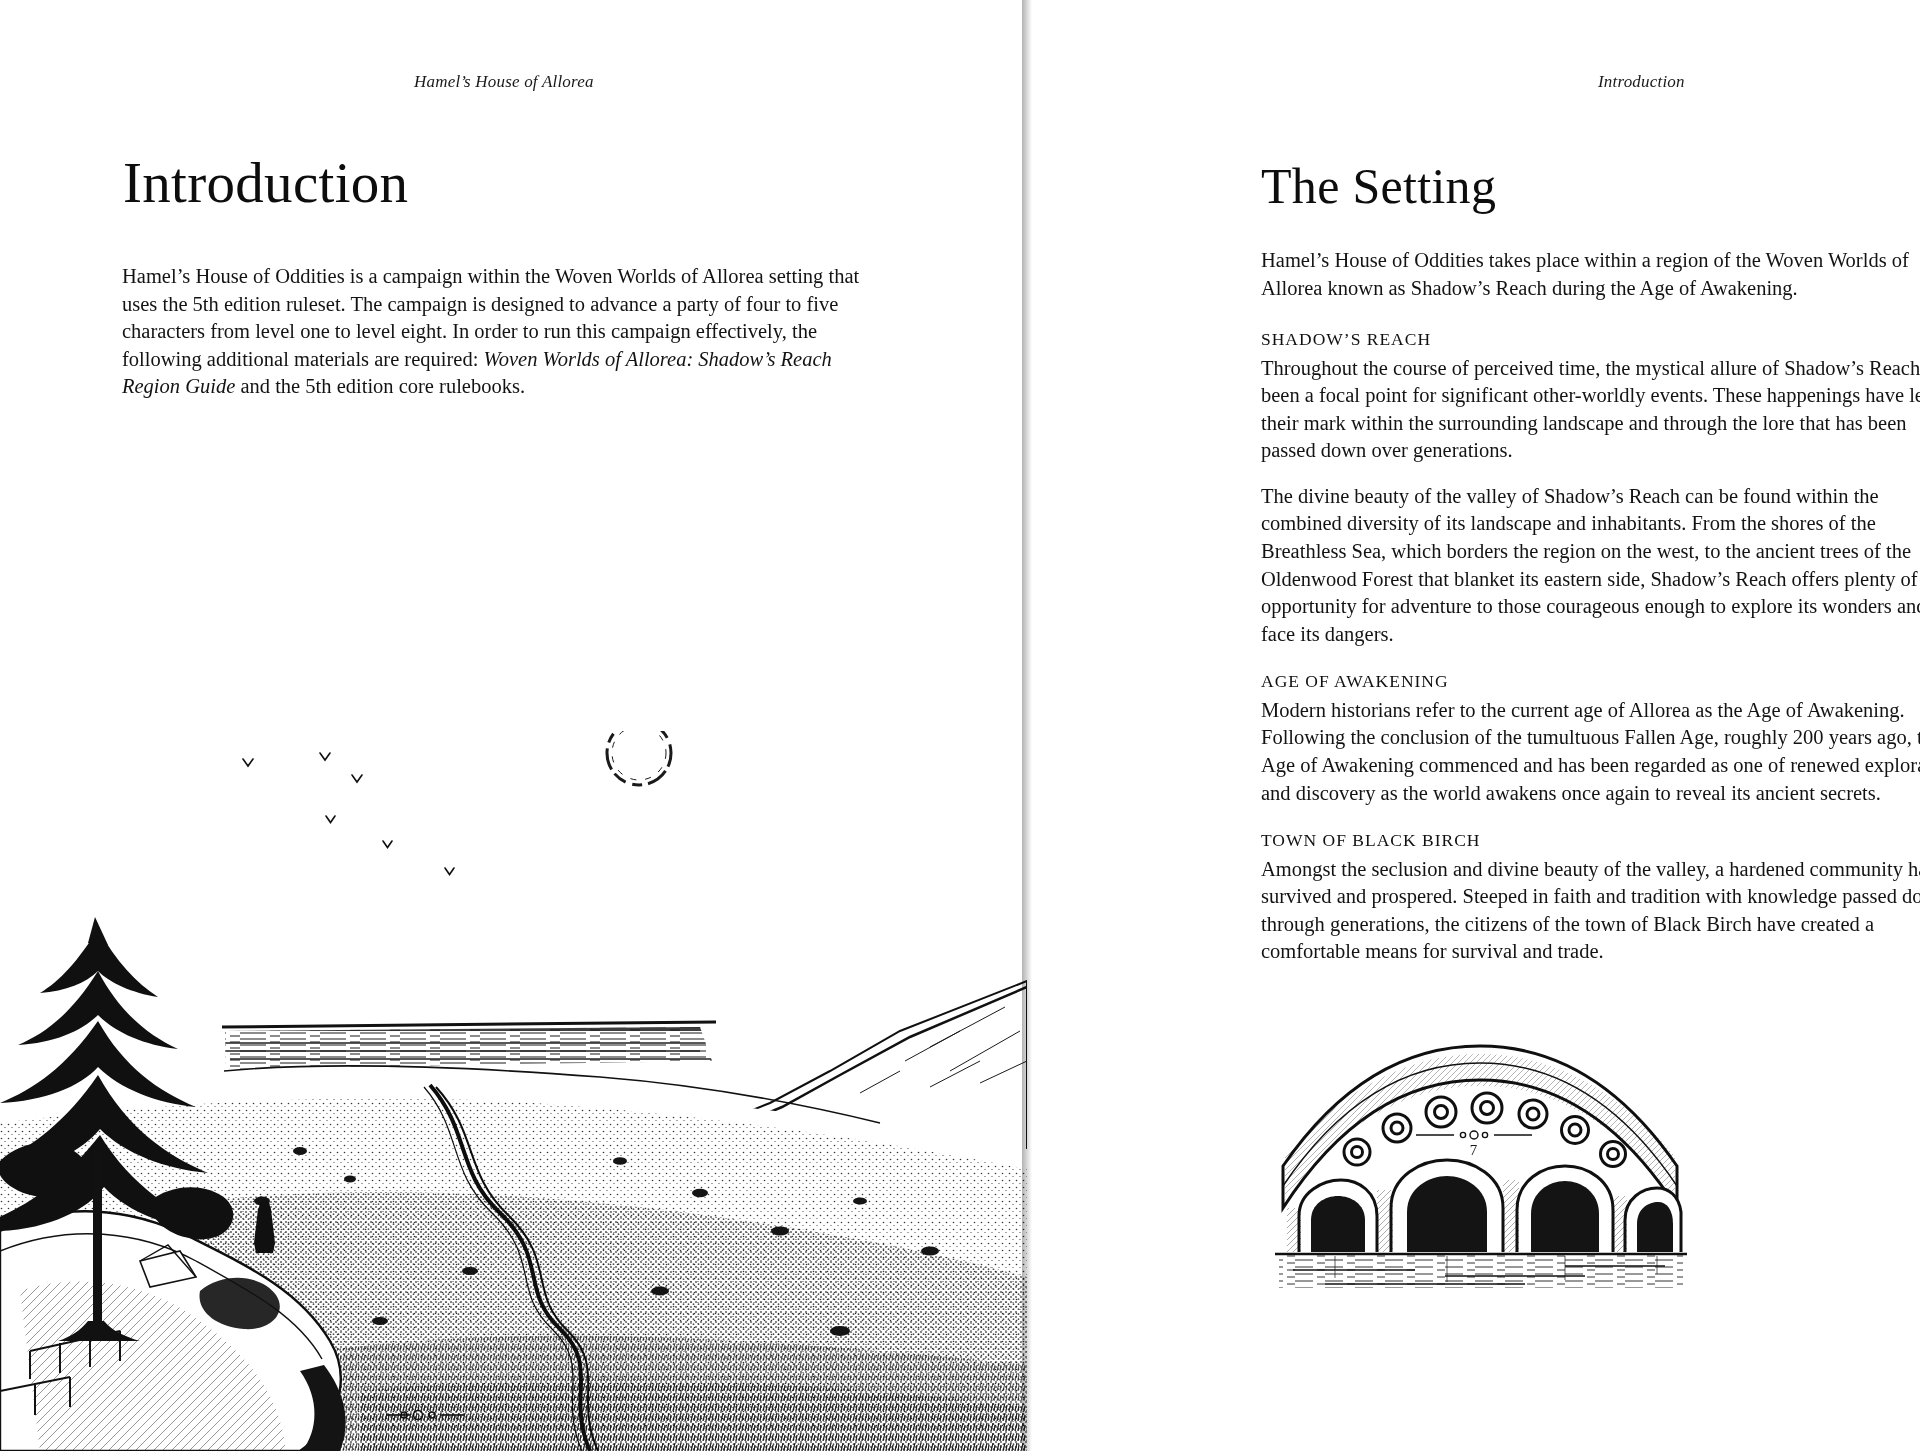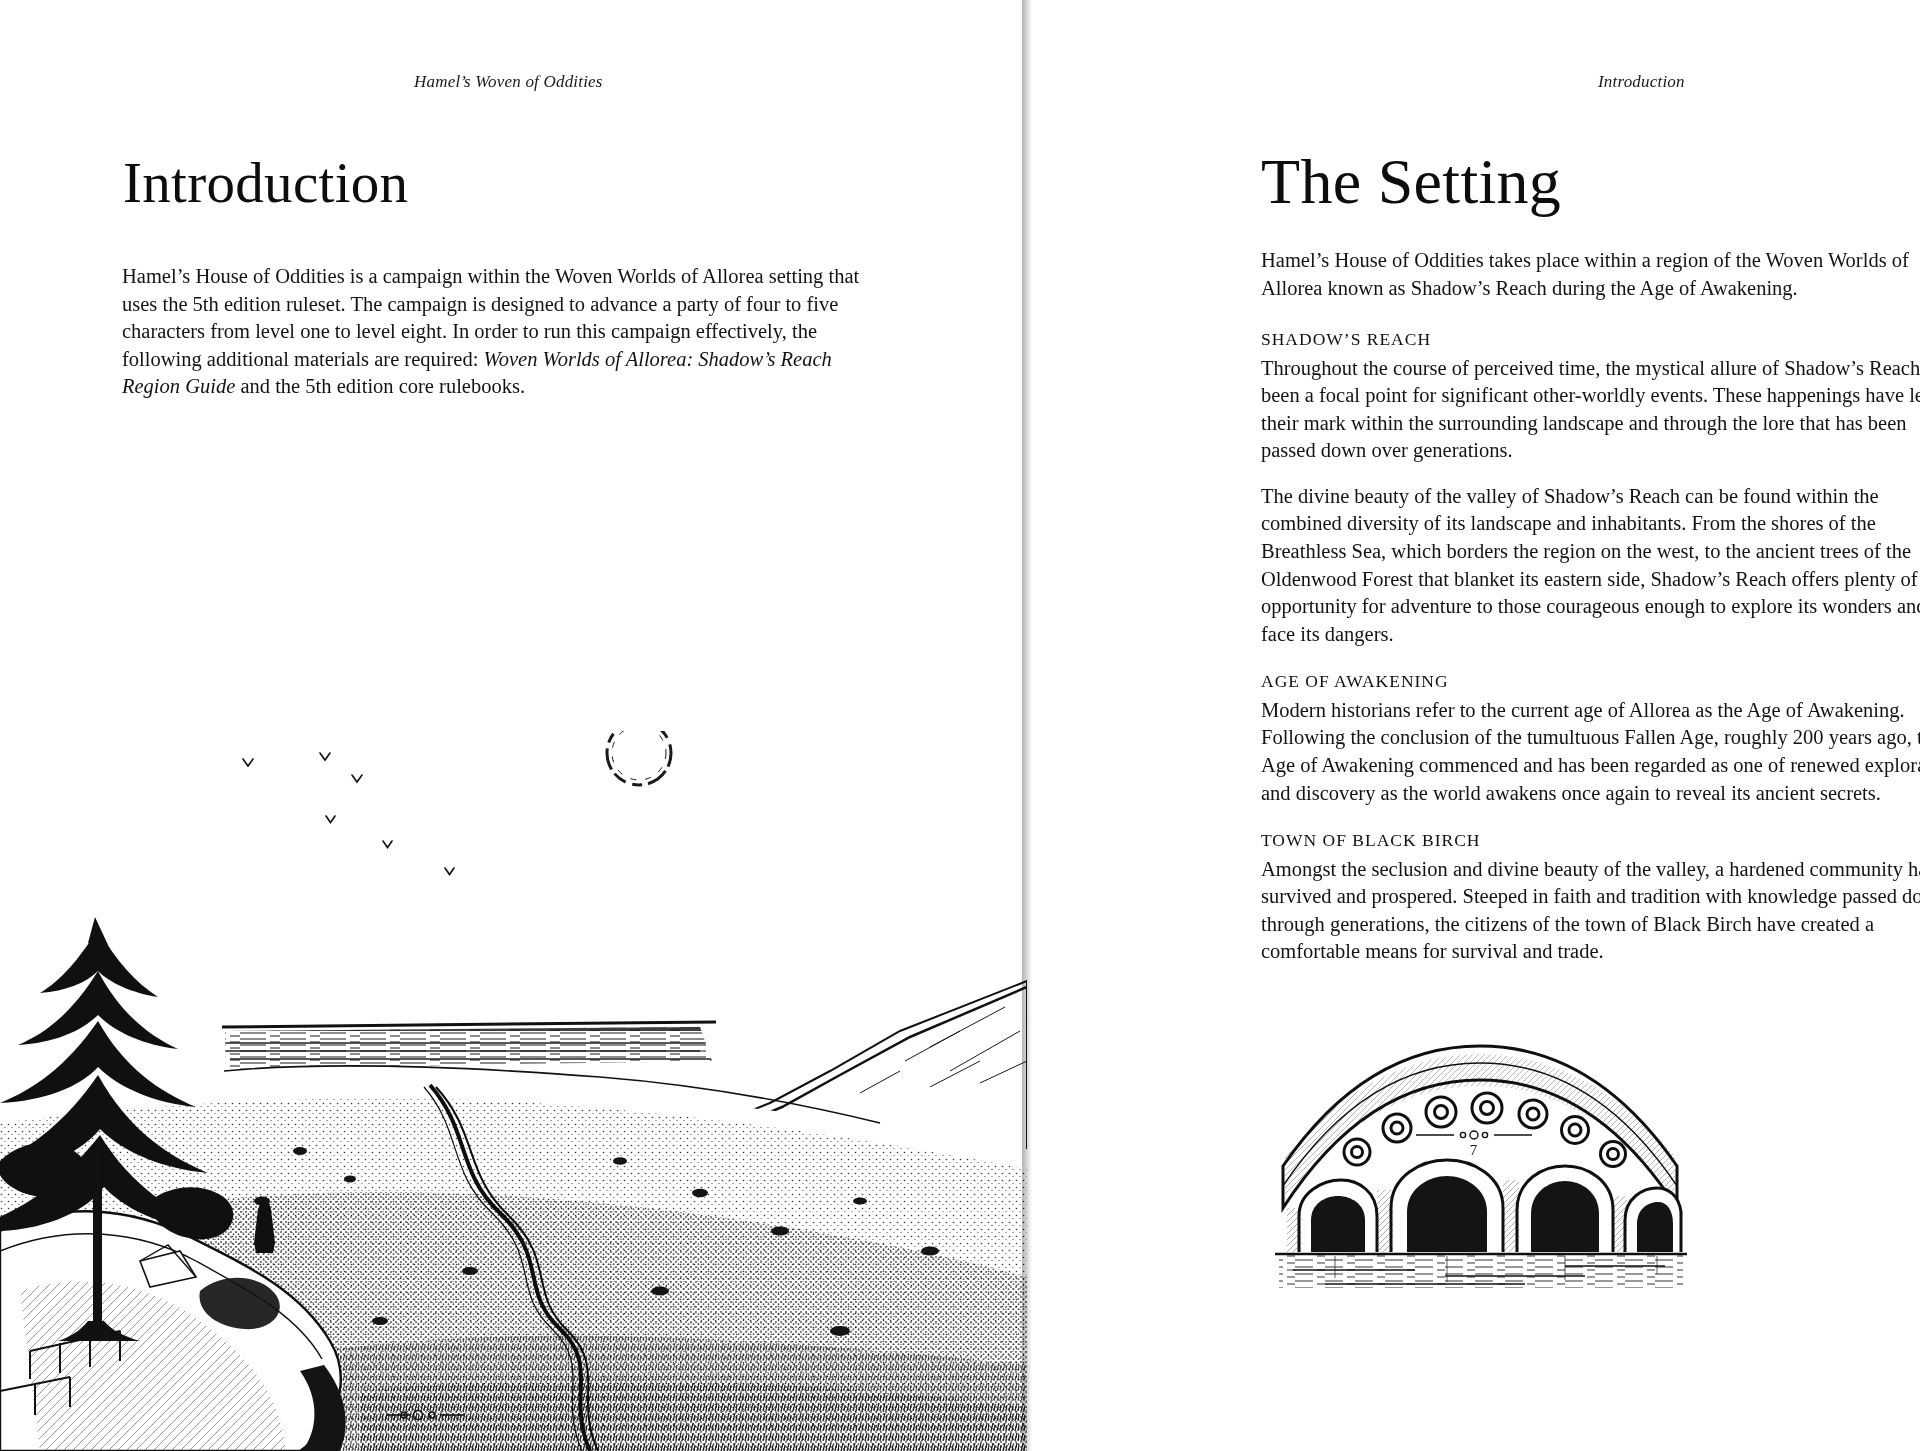--- a/index.html
+++ b/index.html
@@ -128,21 +128,21 @@
   }
   svg { display: block; }
 </style>
 </head>
 <body>
 
 <div class="spread">
 
   <div class="page page-left">
 
-    <div class="running-head rh-left">Hamel’s Woven of Oddities</div>
+    <div class="running-head rh-left">Hamel’s House of Allorea</div>
 
     <h1 class="chapter-title title-left">Introduction</h1>
 
     <div class="body-col col-left">
       <p><span>Hamel’s House of Oddities is a campaign within the Woven Worlds of Allorea setting that uses the 5th edition ruleset. The campaign is designed to advance a party of four to five characters from level one to level eight. In order to run this campaign effectively, the following additional materials are required: </span><em>Woven Worlds of Allorea: Shadow’s Reach Region Guide</em><span> and the 5th edition core rulebooks.</span></p>
     </div>
 
     <div class="illus-left">
       <svg width="1027" height="720" viewBox="0 0 1027 720" xmlns="http://www.w3.org/2000/svg">
         <defs>
@@ -297,21 +297,21 @@
           <circle cx="404" cy="684" r="3"></circle>
         </g>
       </svg>
     </div>
   </div>
 
   <div class="page page-right">
 
     <div class="running-head rh-right" style="left:571px;">Introduction</div>
 
-    <h1 class="chapter-title" style="left:234px; top:148px; font-size:64px;">The Setting</h1>
+    <h1 class="chapter-title" style="left:234px; top:160px; font-size:50px;">The Setting</h1>
 
     <div class="body-col" style="left:234px; top:247px; width:700px;">
 
       <p>Hamel’s House of Oddities takes place within a region of the Woven Worlds of Allorea known as Shadow’s Reach during the Age of Awakening.</p>
 
       <div class="subhead first sc-small">Shadow’s Reach</div>
       <p>Throughout the course of perceived time, the mystical allure of Shadow’s Reach has been a focal point for significant other-worldly events. These happenings have left their mark within the surrounding landscape and through the lore that has been passed down over generations.</p>
       <p>The divine beauty of the valley of Shadow’s Reach can be found within the combined diversity of its landscape and inhabitants. From the shores of the Breathless Sea, which borders the region on the west, to the ancient trees of the Oldenwood Forest that blanket its eastern side, Shadow’s Reach offers plenty of opportunity for adventure to those courageous enough to explore its wonders and face its dangers.</p>
 
       <div class="subhead sc-small">Age of Awakening</div>

